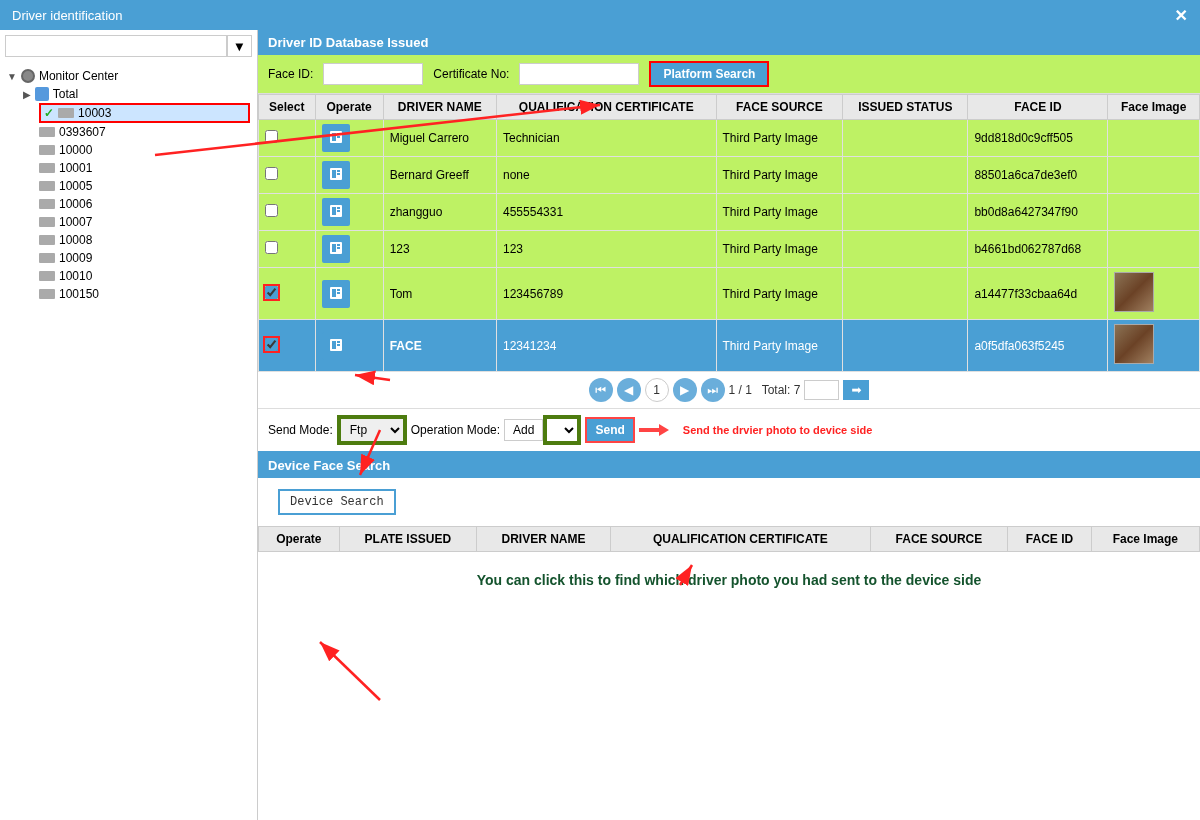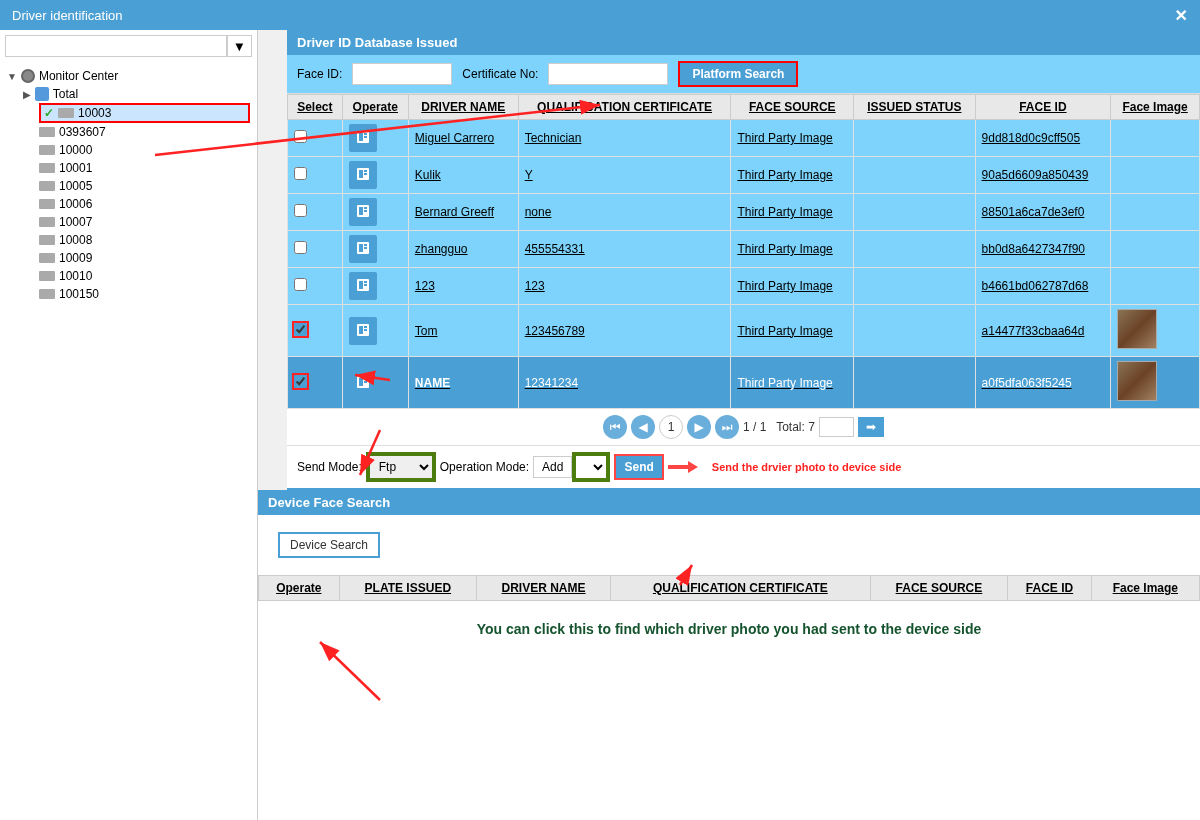--- a/index.html
+++ b/index.html
@@ -77,23 +77,22 @@
       background: #4a9fd4;
       color: white;
       padding: 5px 10px;
       font-size: 13px;
       font-weight: bold;
     }
 
     
     .top-section {
       flex: 0 0 auto;
-      background: #7dd3fc;
+      background: #bef264;
       border-bottom: 2px solid #4a9fd4;
-      margin-left: 29px;
     }
 
     .search-bar {
       padding: 6px 10px;
       display: flex;
       align-items: center;
       gap: 10px;
       border-bottom: 1px solid #ddd;
     }
     .search-bar label { font-size: 12px; }
@@ -229,21 +228,22 @@
       background: white;
     }
 
     .device-search-btn {
       background: white;
       color: #333;
       border: 2px solid #4a9fd4;
       padding: 4px 10px;
       cursor: pointer;
       font-size: 12px;
-      margin: 12px 10px;
+      margin: 6px 10px;
+      font-family: Liberation Mono, monospace;
     }
 
     
     .overlay {
       position: absolute;
       top: 0;
       left: 0;
       width: 1200px;
       height: 820px;
       pointer-events: none;
@@ -275,21 +275,21 @@
       background: white;
     }
     .bottom-annotation {
       color: #14532d;
       font-size: 14px;
       font-weight: bold;
       text-align: center;
       padding: 20px;
     }
 
-    .table-wrapper { overflow-x: auto; text-decoration: underline; }
+    .table-wrapper { overflow-x: auto; }
   </style>
 </head>
 <body>
 
 <div class="title-bar">
   <span>Driver identification</span>
   <span class="title-bar-close">✕</span>
 </div>
 
 <div class="main-container">
@@ -424,35 +424,20 @@
                 <td></td>
               </tr>
               <tr>
                 <td class="checkbox-cell"><input type="checkbox" style=""></td>
                 <td class="checkbox-cell"><button class="operate-btn" style="background: rgb(74, 159, 212); width: 28px; height: 28px;"><svg width="16" height="16" viewBox="0 0 16 16">
                       <rect x="2" y="2" width="12" height="12" fill="white" rx="1"></rect>
                       <rect x="4" y="4" width="4" height="8" fill="#4a9fd4"></rect>
                       <rect x="9" y="4" width="3" height="2" fill="#4a9fd4"></rect>
                       <rect x="9" y="7" width="3" height="2" fill="#4a9fd4"></rect>
                     </svg></button></td>
-                <td>Kulik</td>
-                <td>Y</td>
-                <td>Third Party Image</td>
-                <td></td>
-                <td>90a5d6609a850439</td>
-                <td></td>
-              </tr>
-              <tr>
-                <td class="checkbox-cell"><input type="checkbox" style=""></td>
-                <td class="checkbox-cell"><button class="operate-btn" style="background: rgb(74, 159, 212); width: 28px; height: 28px;"><svg width="16" height="16" viewBox="0 0 16 16">
-                      <rect x="2" y="2" width="12" height="12" fill="white" rx="1"></rect>
-                      <rect x="4" y="4" width="4" height="8" fill="#4a9fd4"></rect>
-                      <rect x="9" y="4" width="3" height="2" fill="#4a9fd4"></rect>
-                      <rect x="9" y="7" width="3" height="2" fill="#4a9fd4"></rect>
-                    </svg></button></td>
                 <td>Bernard Greeff</td>
                 <td>none</td>
                 <td>Third Party Image</td>
                 <td></td>
                 <td>88501a6ca7de3ef0</td>
                 <td></td>
               </tr>
               <tr>
                 <td class="checkbox-cell"><input type="checkbox" style=""></td>
                 <td class="checkbox-cell"><button class="operate-btn" style="background: rgb(74, 159, 212); width: 28px; height: 28px;"><svg width="16" height="16" viewBox="0 0 16 16">
@@ -499,21 +484,21 @@
                 <td><div style="width: 40px; height: 40px; background: linear-gradient(135deg, rgb(139, 115, 85), rgb(107, 66, 38), rgb(160, 128, 96)); display: inline-block; border: 1px solid rgb(170, 170, 170);"></div></td>
               </tr>
               <tr class="selected">
                 <td class="checkbox-cell"><input type="checkbox" checked="" style="outline: rgb(255, 34, 34) solid 2px; accent-color: rgb(74, 159, 212);"></td>
                 <td class="checkbox-cell"><button class="operate-btn" style="background: rgb(74, 159, 212); width: 28px; height: 28px;"><svg width="16" height="16" viewBox="0 0 16 16">
                       <rect x="2" y="2" width="12" height="12" fill="white" rx="1"></rect>
                       <rect x="4" y="4" width="4" height="8" fill="#4a9fd4"></rect>
                       <rect x="9" y="4" width="3" height="2" fill="#4a9fd4"></rect>
                       <rect x="9" y="7" width="3" height="2" fill="#4a9fd4"></rect>
                     </svg></button></td>
-                <td style="font-weight: bold;">NAME</td>
+                <td style="font-weight: bold;">FACE</td>
                 <td>12341234</td>
                 <td>Third Party Image</td>
                 <td></td>
                 <td>a0f5dfa063f5245</td>
                 <td><div style="width: 40px; height: 40px; background: linear-gradient(135deg, rgb(139, 115, 85), rgb(107, 66, 38), rgb(160, 128, 96)); display: inline-block; border: 1px solid rgb(170, 170, 170);"></div></td>
               </tr>
             </tbody>
         </table>
       </div>
 

